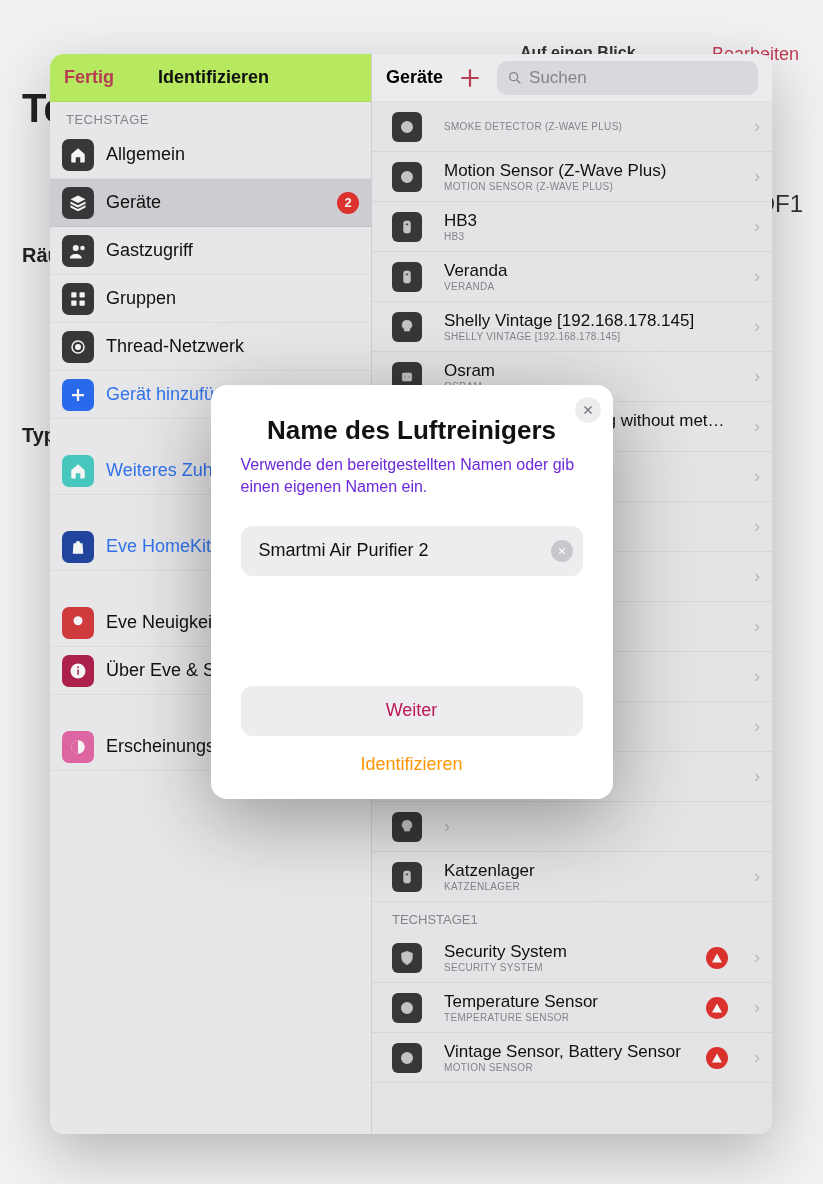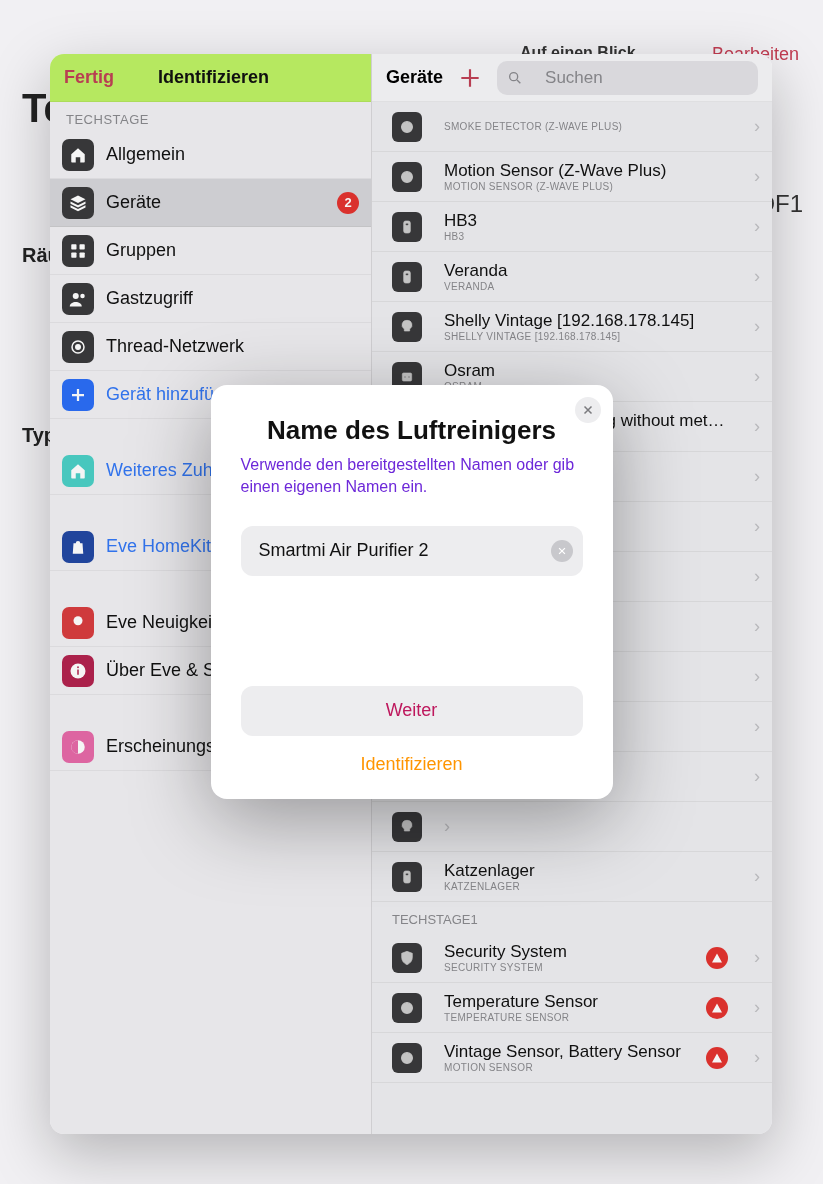--- a/index.html
+++ b/index.html
@@ -36,21 +36,21 @@
 .ib-mag { background:#b2234f; }
 .ib-pink { background:#e66aa8; }
 .iconbox svg { width:18px; height:18px; }
 .group-gap { height:28px; }
 
 
 .right-pane { flex:1; background:#eeeef1; display:flex; flex-direction:column; }
 .right-header { height:48px; display:flex; align-items:center; gap:14px; padding:0 14px; background:#f6f6f8; border-bottom:1px solid rgba(0,0,0,0.05);}
 .right-title { font-weight:700; font-size:18px; }
 .plus-btn { width:26px; height:26px; border-radius:13px; display:flex; align-items:center; justify-content:center; color:#c04156; font-size:24px; font-weight:400; }
-.search-box { flex:1; height:34px; background:#e2e1e5; border-radius:10px; display:flex; align-items:center; gap:22px; padding:0 10px; color:#8a8a8e; }
+.search-box { flex:1; height:34px; background:#e2e1e5; border-radius:10px; display:flex; align-items:center; gap:6px; padding:0 10px; color:#8a8a8e; }
 .search-box svg { width:16px; height:16px; }
 .search-box span { font-size:17px; }
 
 .device-list { flex:1; overflow:hidden; }
 .device-row { display:flex; align-items:center; height:50px; padding:0 12px 0 20px; gap:22px; border-bottom:1px solid rgba(0,0,0,0.06); }
 .dev-icon { width:30px; height:30px; border-radius:6px; background:#3a3a3c; display:flex; align-items:center; justify-content:center; flex-shrink:0; }
 .dev-icon svg { width:16px; height:16px; stroke:#ccc; fill:#ccc; }
 .dev-text { flex:1; min-width:0; }
 .dev-title { font-size:17px; color:#111; white-space:nowrap; overflow:hidden; text-overflow:ellipsis; }
 .dev-sub { font-size:10px; color:#8a8a8e; text-transform:uppercase; letter-spacing:0.3px; white-space:nowrap; overflow:hidden; text-overflow:ellipsis; }
@@ -109,37 +109,37 @@
               <svg viewBox="0 0 24 24" fill="#fff">
                 <path d="M12 2l10 5-10 5L2 7l10-5zm0 13l10-5v3l-10 5-10-5v-3l10 5zm0 5l10-5v3l-10 5-10-5v-3l10 5z"></path>
               </svg>
             </div>
             <div class="label">Geräte</div>
             <div class="badge">2</div>
           </div>
           <div class="row">
             <div class="iconbox ib-dark">
               <svg viewBox="0 0 24 24" fill="#fff">
+                <circle cx="9" cy="8" r="4"></circle>
+                <path d="M1 22c0-4 4-6 8-6s8 2 8 6"></path>
+                <circle cx="18" cy="8" r="3"></circle>
+              </svg>
+            </div>
+            <div class="label">Gastzugriff</div>
+          </div>
+          <div class="row">
+            <div class="iconbox ib-dark">
+              <svg viewBox="0 0 24 24" fill="#fff">
                 <rect x="3" y="3" width="7" height="7" rx="1"></rect>
                 <rect x="14" y="3" width="7" height="7" rx="1"></rect>
                 <rect x="3" y="14" width="7" height="7" rx="1"></rect>
                 <rect x="14" y="14" width="7" height="7" rx="1"></rect>
               </svg>
             </div>
             <div class="label">Gruppen</div>
-          </div>
-          <div class="row">
-            <div class="iconbox ib-dark">
-              <svg viewBox="0 0 24 24" fill="#fff">
-                <circle cx="9" cy="8" r="4"></circle>
-                <path d="M1 22c0-4 4-6 8-6s8 2 8 6"></path>
-                <circle cx="18" cy="8" r="3"></circle>
-              </svg>
-            </div>
-            <div class="label">Gastzugriff</div>
           </div>
           <div class="row">
             <div class="iconbox ib-dark">
               <svg viewBox="0 0 24 24" fill="none" stroke="#fff" stroke-width="2">
                 <circle cx="12" cy="12" r="8"></circle>
                 <circle cx="12" cy="12" r="3" fill="#fff"></circle>
               </svg>
             </div>
             <div class="label">Thread-Netzwerk</div>
           </div>

